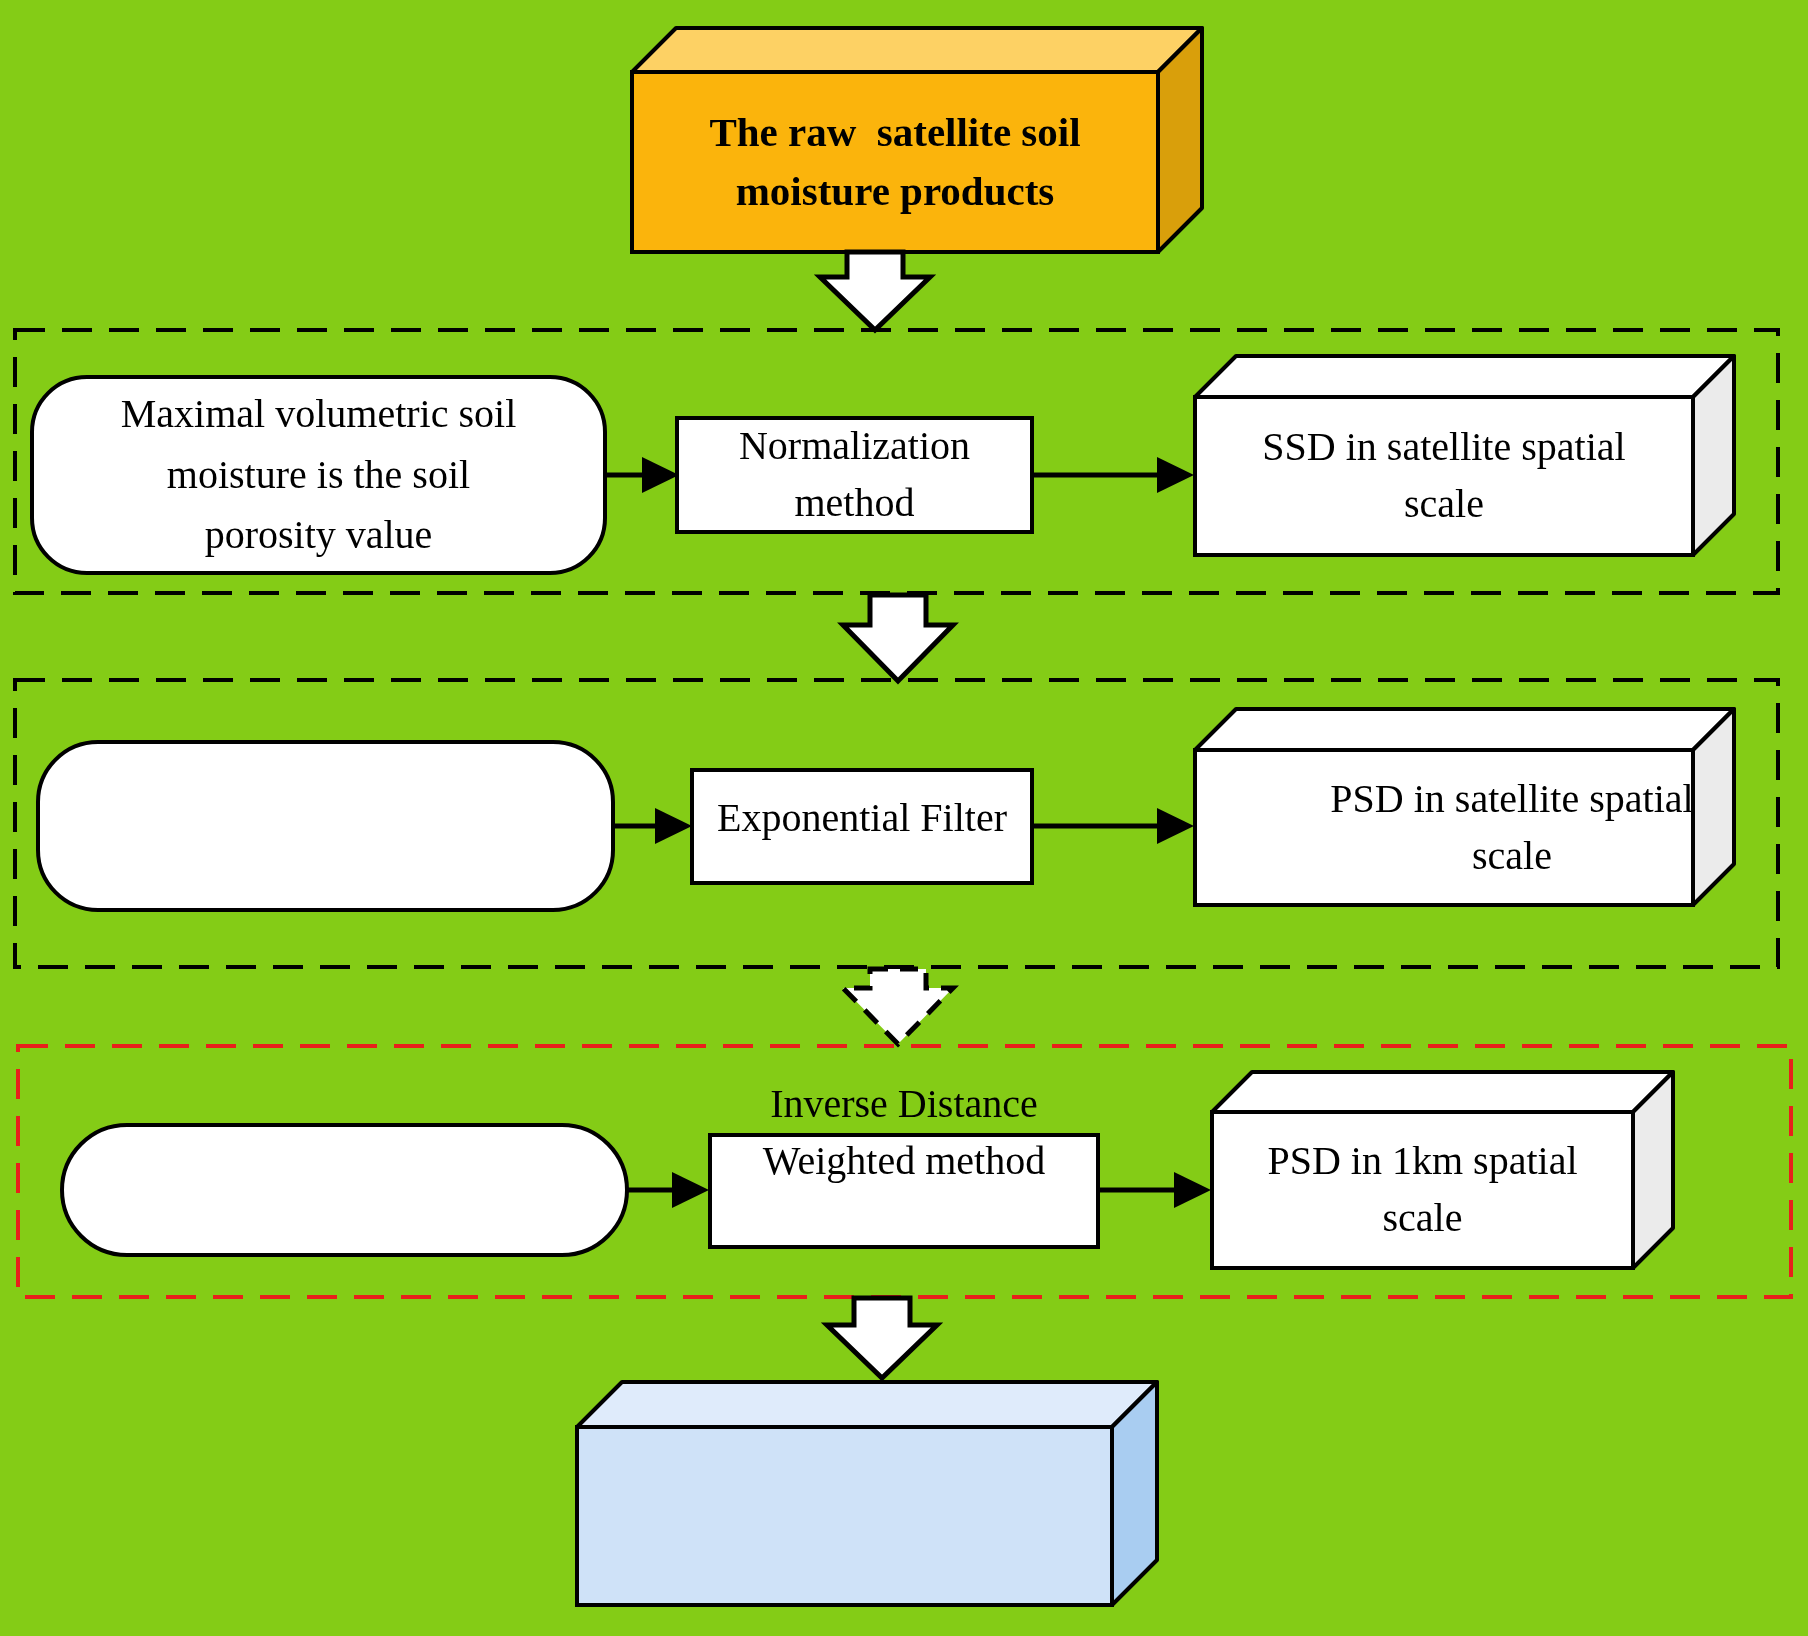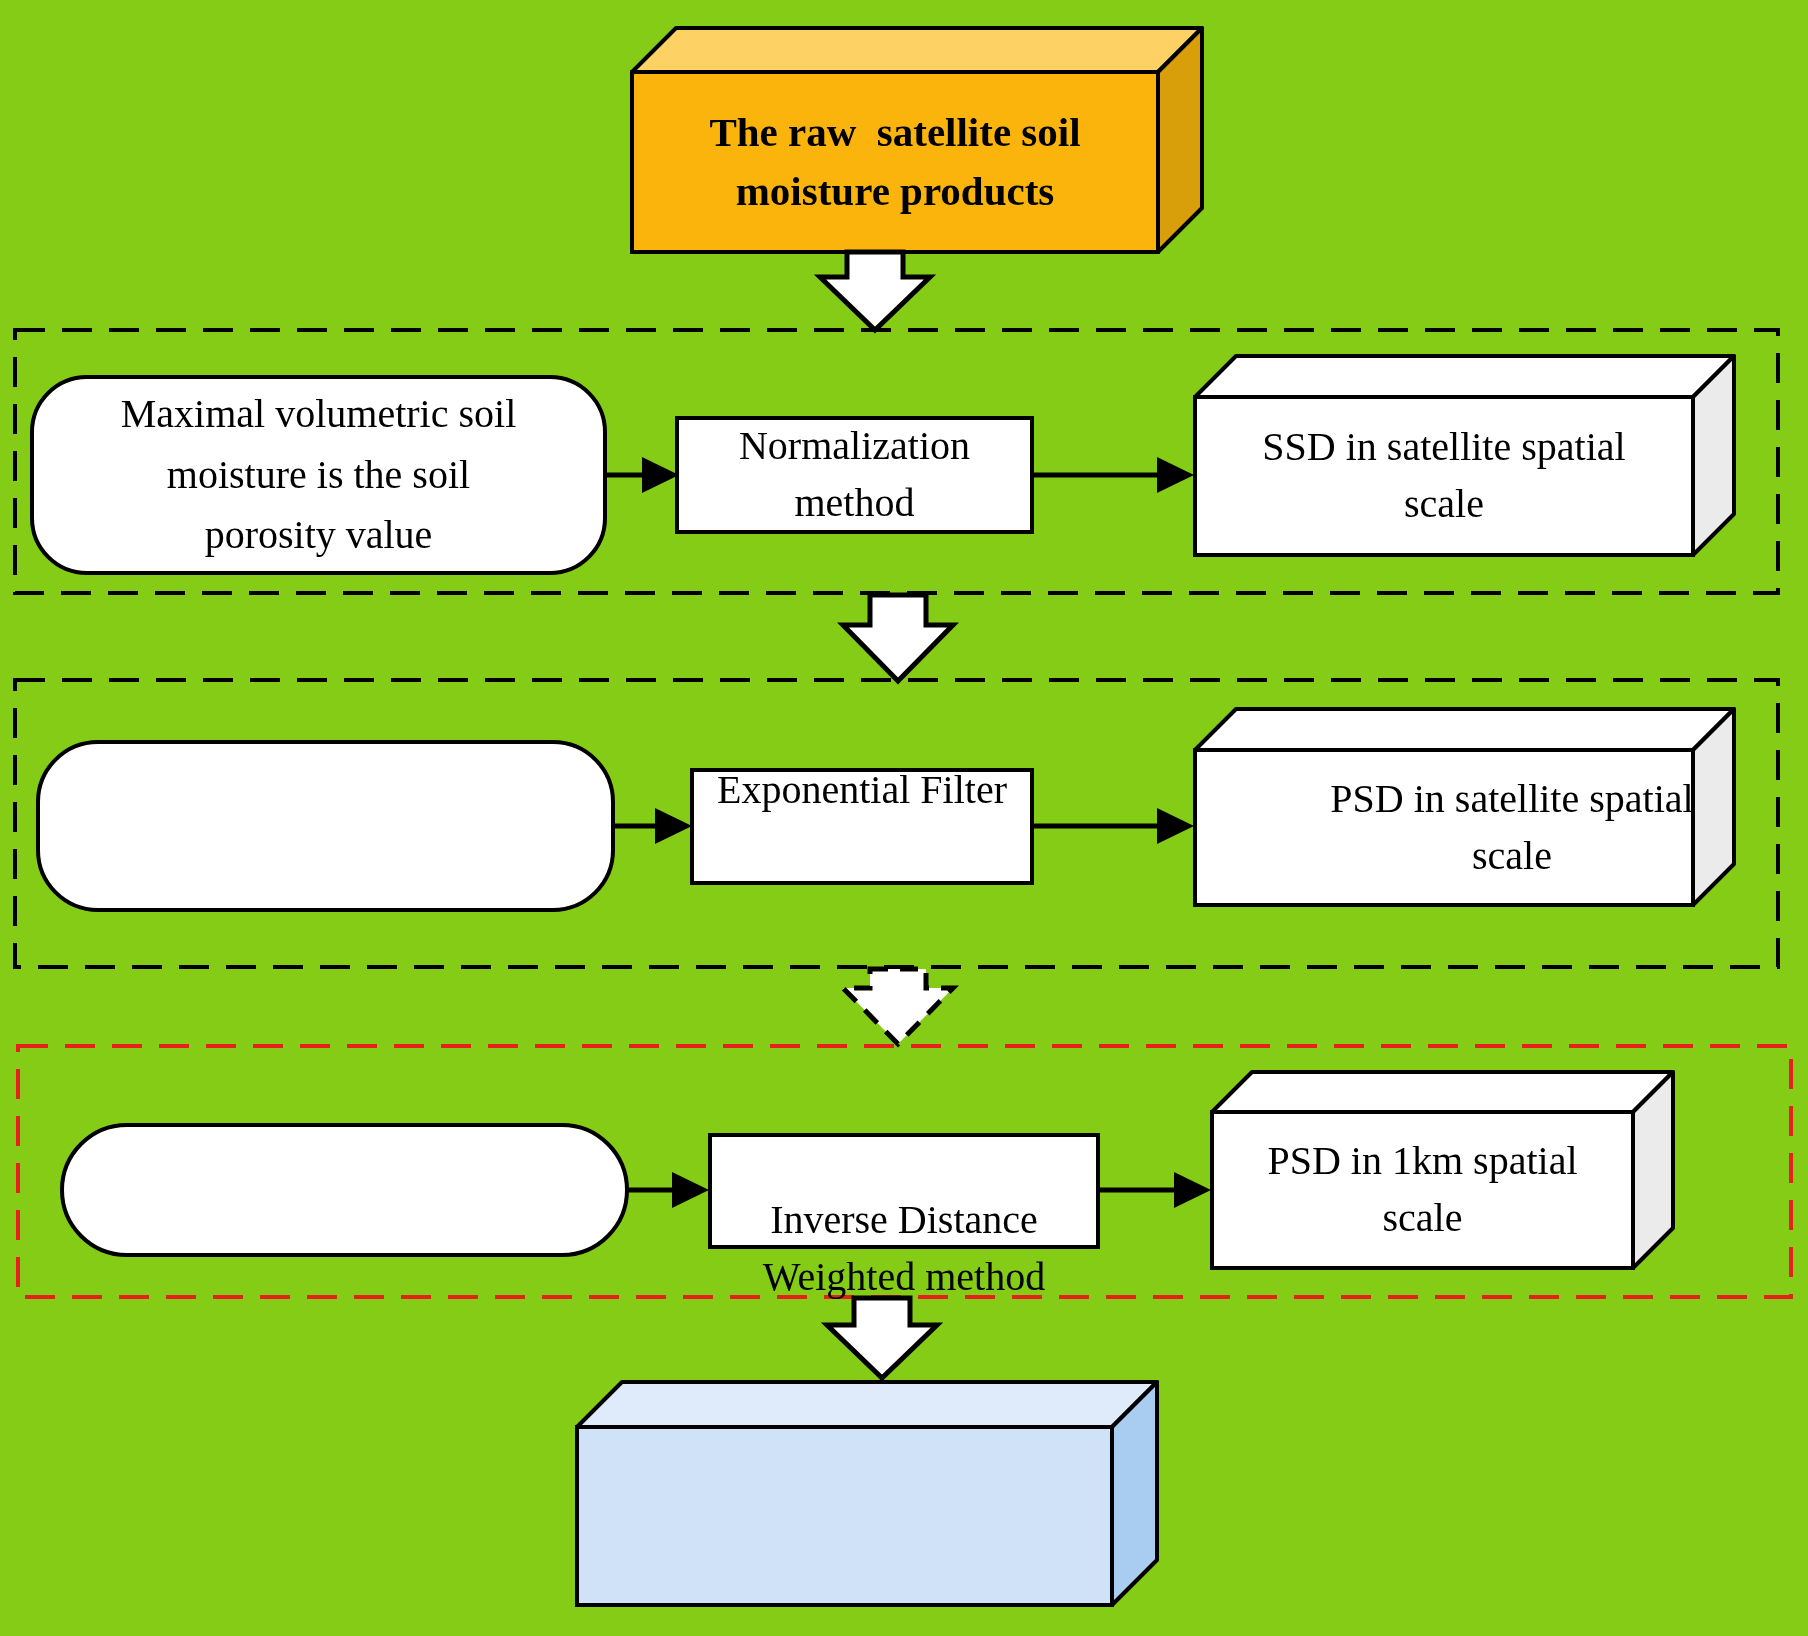--- a/index.html
+++ b/index.html
@@ -121,23 +121,23 @@
 moisture products</div>
 
   <div class="label" style="left:677px;top:418px;width:355px;height:114px;">Normalization
 method</div>
   <div class="label big3" style="left:32px;top:377px;width:573px;height:196px;">Maximal volumetric soil
 moisture is the soil
 porosity value</div>
   <div class="label" style="left:1195px;top:397px;width:498px;height:158px;">SSD in satellite spatial
 scale</div>
 
-  <div class="label" style="left:692px;top:734px;width:340px;height:113px;">Exponential Filter</div>
+  <div class="label" style="left:692px;top:762px;width:340px;height:113px;">Exponential Filter</div>
   <div class="label" style="left:1263px;top:750px;width:498px;height:155px;">PSD in satellite spatial
 scale</div>
 
-  <div class="label" style="left:710px;top:1193px;width:388px;height:112px;">Inverse Distance
+  <div class="label" style="left:710px;top:1077px;width:388px;height:112px;">Inverse Distance
 Weighted method</div>
   <div class="label" style="left:1212px;top:1112px;width:421px;height:156px;">PSD in 1km spatial
 scale</div>
 
 
 </div>
 
 </body></html>

